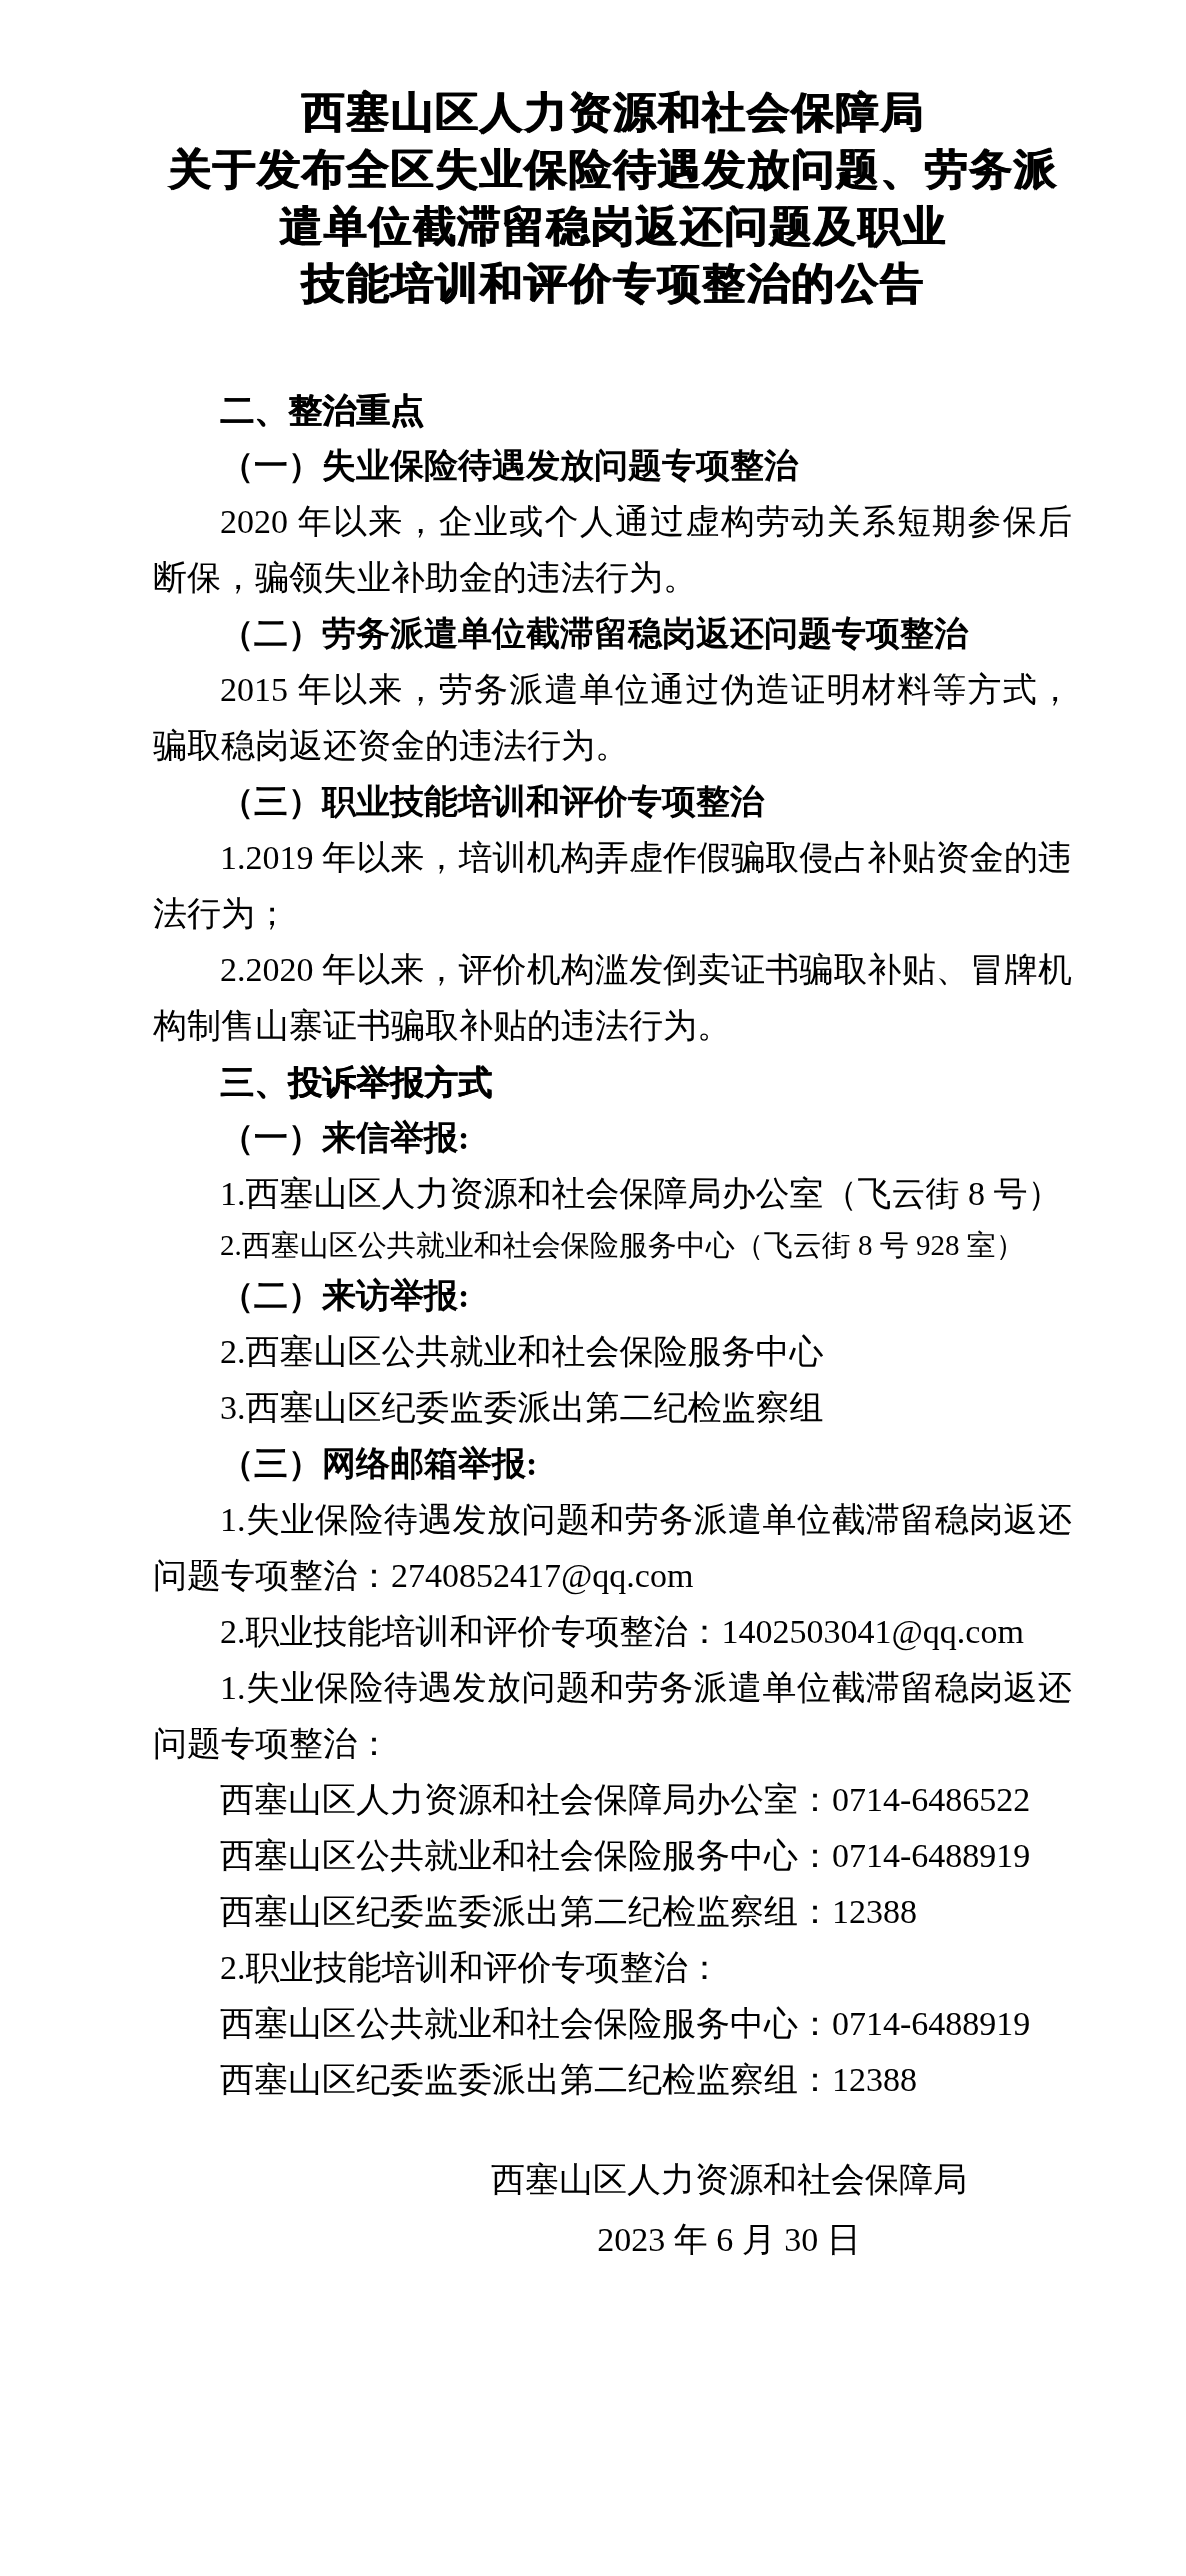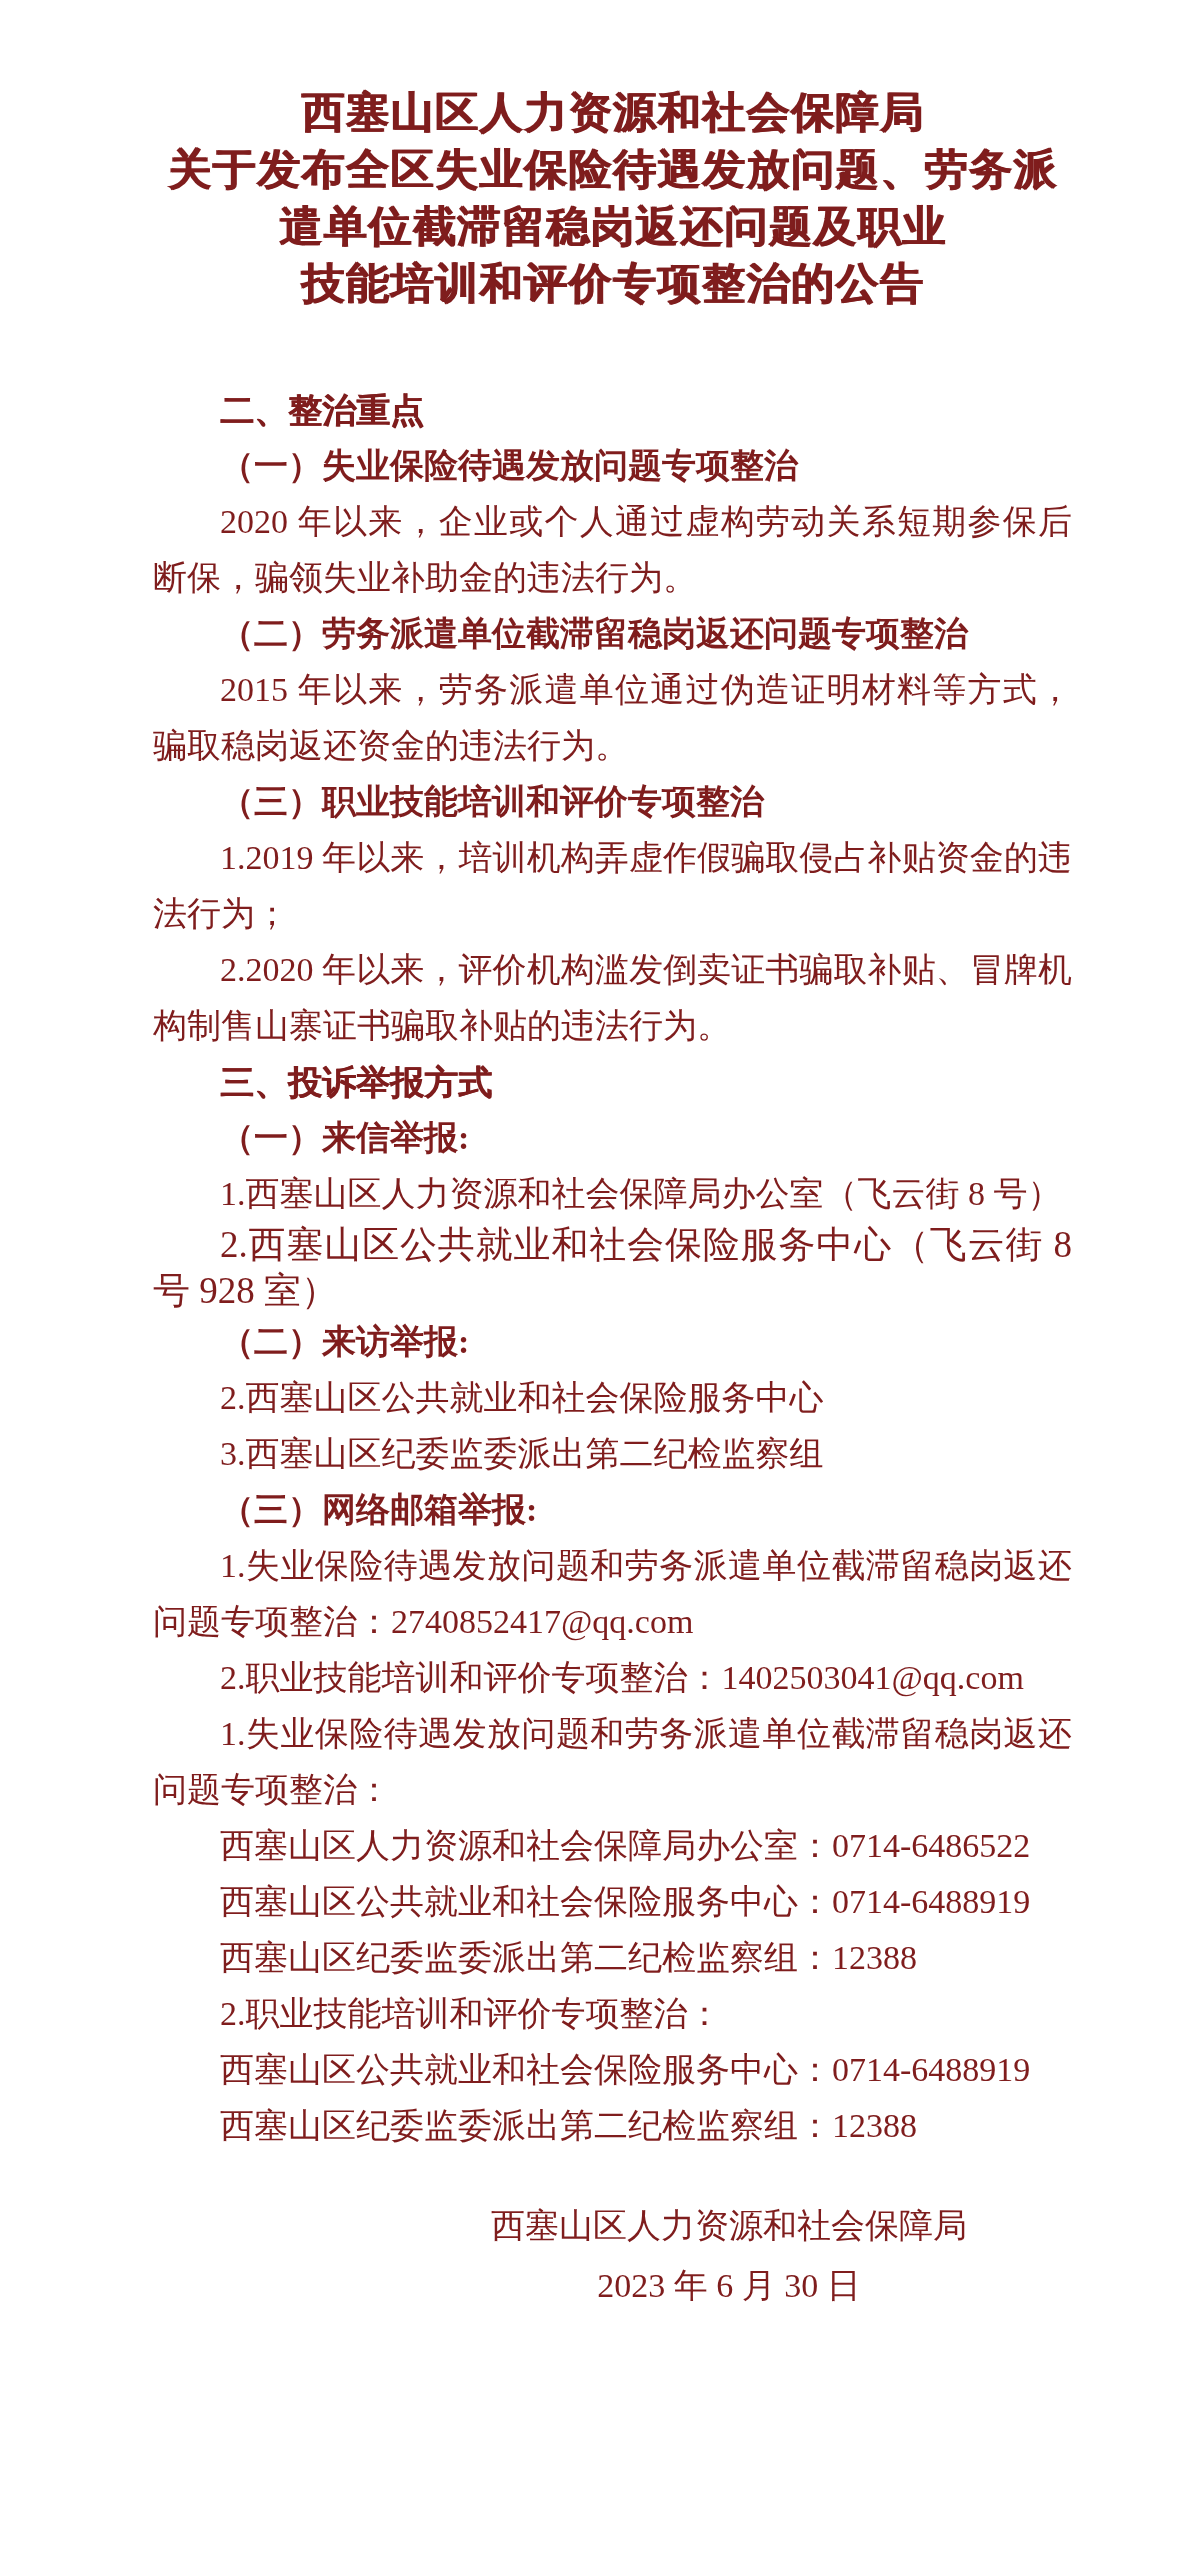--- a/index.html
+++ b/index.html
@@ -3,21 +3,21 @@
 <meta charset="utf-8">
 <style>
   * { margin: 0; padding: 0; box-sizing: border-box; }
   html, body { background: #ffffff; }
 
   .page {
     position: relative;
     width: 1164px;
     height: 2576px;
     background: #ffffff;
-    color: #7f1d1d;
+    color: #000000;
     padding: 84px 92px 0 153px;
     overflow: hidden;
     font-family: "Liberation Serif", "DejaVu Serif", serif;
   }
 
   
   .doc-title {
     text-align: center;
     font-weight: bold;
     font-size: 43px;
@@ -42,21 +42,21 @@
   }
 
   
   .h2 { font-weight: bold; }
 
   
   .p { text-align: justify; }
 
   
   .tight {
-    font-size: 37px;
+    font-size: 29px;
     line-height: 46px;
   }
 
   
   .signature {
     margin-top: 42px;
     margin-left: auto;
     margin-right: 105px;
     width: fit-content;
     text-align: center;

